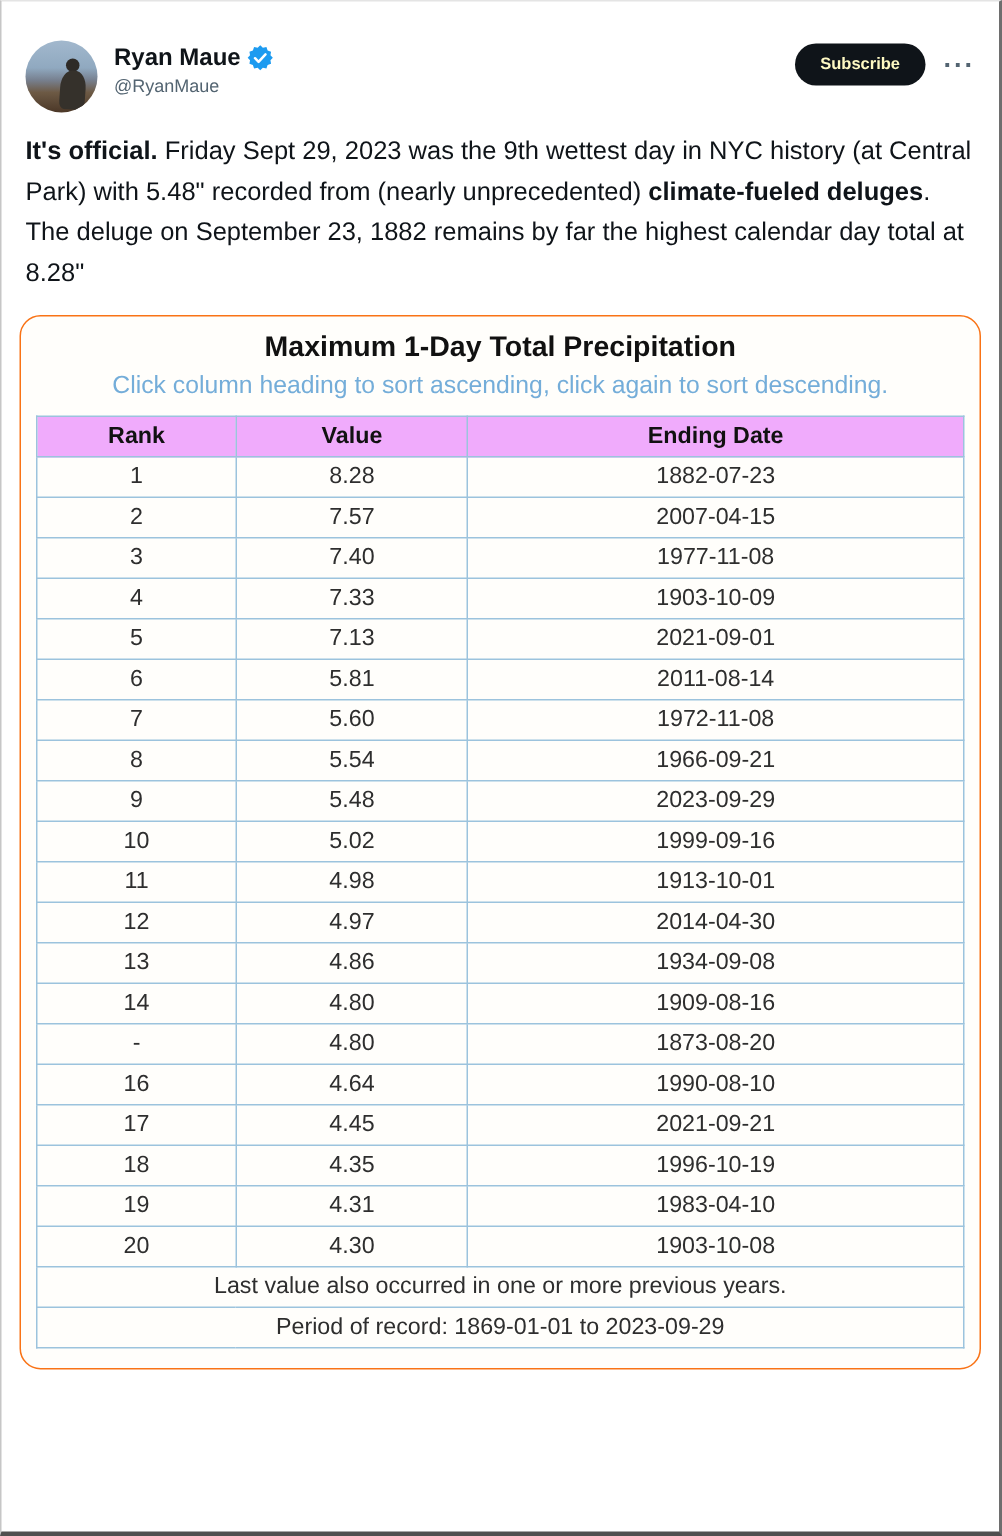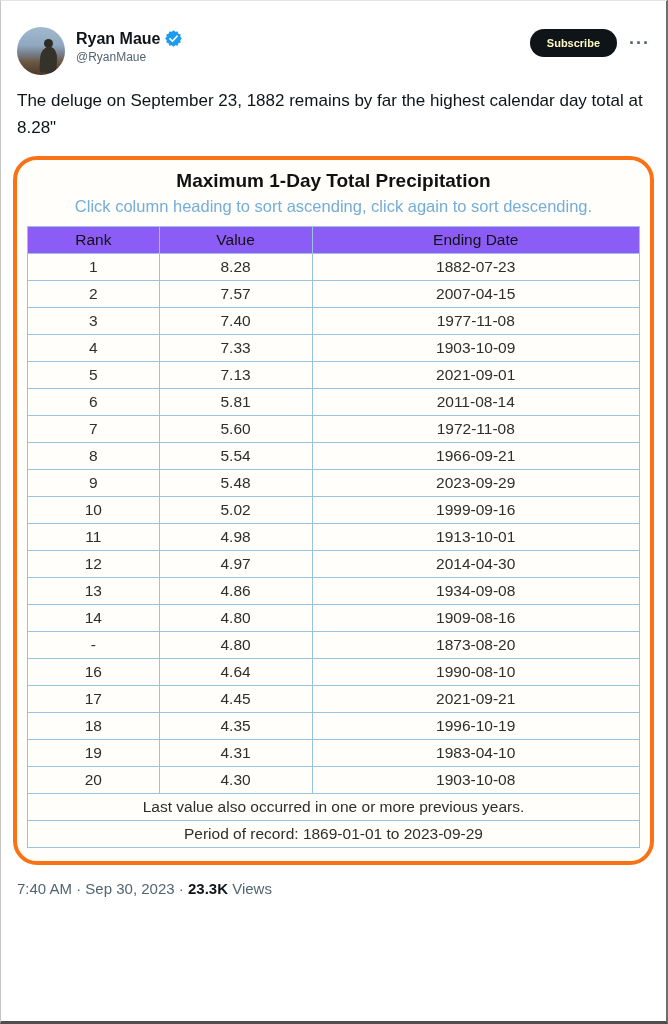--- a/index.html
+++ b/index.html
@@ -50,34 +50,34 @@
   }
 
   
   .tweet-text { padding: 8px 16px 0 16px; font-size: 17px; line-height: 27px; color: #0f1419; }
   .tweet-text p + p { }
   .tweet-text .b { font-weight: bold; }
 
   
   .table-card {
     margin: 15px 12px 0 12px;
-    border: 4px solid #f97316; border-radius: 24px;
+    border: 1px solid #f97316; border-radius: 14px;
     padding: 9px 7px 13px 7px;
     background: #fffefb;
     cursor: pointer;
   }
   .card-title { text-align: center; font-weight: bold; font-size: 19px; line-height: 23px; color: #111; }
   .card-subtitle { text-align: center; font-size: 16.5px; color: #74add9; margin: 5px 0 10px 0; }
 
   table.precip { width: 99%; margin: 0 auto; border-collapse: collapse; font-size: 15.5px; color: #2e2e2e; }
   table.precip th, table.precip td {
     border: 1px solid #9cc3dd; text-align: center;
     padding: 3px 4px; line-height: 20px; height: 26px;
   }
-  table.precip thead th { background: #8b5cf6; font-weight: normal; color: #111; margin-left: 36px; }
+  table.precip thead th { background: #f0abfc; font-weight: bold; color: #111; margin-left: 36px; }
   table.precip col.c-rank { width: 21.5%; }
   table.precip col.c-value { width: 25%; }
   table.precip col.c-date { width: 53.5%; }
 
   
   .post-footer { padding: 15px 16px 0 16px; font-size: 15px; color: #536471; }
   .post-footer .views-count { font-weight: bold; color: #0f1419; }
 </style>
 </head>
 <body>
@@ -97,20 +97,21 @@
         </span>
       </div>
       <div class="handle">@RyanMaue</div>
     </div>
     <div class="header-spacer"></div>
     <button class="subscribe-btn">Subscribe</button>
     <button class="more-btn">···</button>
   </div>
 
   <div class="tweet-text">
+    <p><span class="b">It's official.</span><span>  Friday Sept 29, 2023 was the 9th wettest day in NYC history (at Central Park) with 5.48" recorded from (nearly unprecedented) </span><span class="b">climate-fueled deluges</span><span>.</span></p>
     <p>The deluge on September 23, 1882 remains by far the highest calendar day total at 8.28"</p>
   </div>
 
   <div class="table-card">
     <div class="card-title">
       <div>Maximum 1-Day Total Precipitation</div>
     </div>
     <div class="card-subtitle">Click column heading to sort ascending, click again to sort descending.</div>
     <table class="precip">
       <colgroup>
@@ -231,17 +232,14 @@
         <tr>
           <td colspan="3">Last value also occurred in one or more previous years.</td>
         </tr>
         <tr>
           <td colspan="3">Period of record: 1869-01-01 to 2023-09-29</td>
         </tr>
       </tfoot>
     </table>
   </div>
 
-  <div class="post-footer">
-    <span>7:40 AM · Sep 30, 2023 · </span><span class="views-count">23.3K</span><span> Views</span>
-  </div>
 
 </div>
 
 </body></html>

